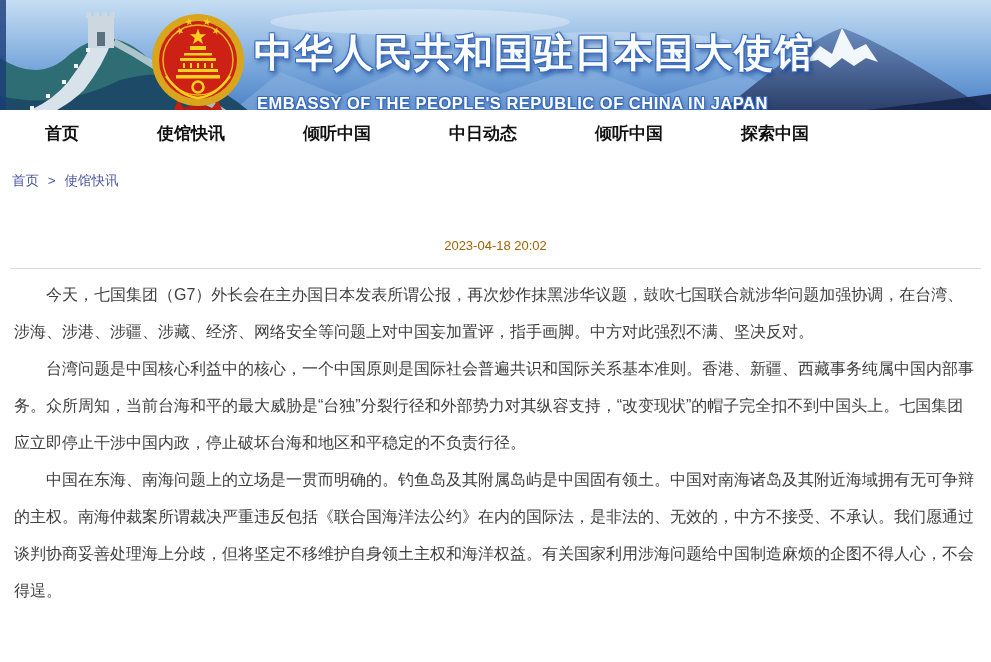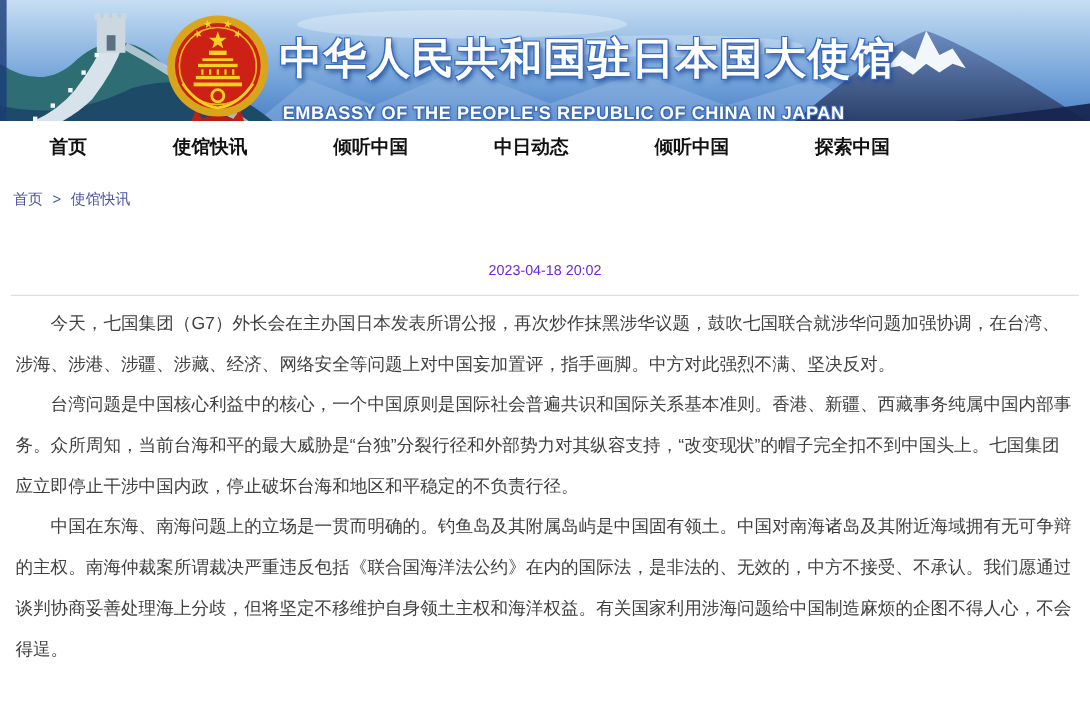--- a/index.html
+++ b/index.html
@@ -51,21 +51,21 @@
   .breadcrumb { padding: 16px 0 0 12px; font-size: 13.5px; color: #4a55a2; }
   .breadcrumb a { color: #4a55a2; text-decoration: none; cursor: pointer; }
   .breadcrumb .bc-sep { margin: 0 5px; }
 
   
   .article-head { margin-top: 48px; }
   .article-title {
     text-align: center; font-size: 19px; font-weight: bold; color: #262626;
     letter-spacing: .5px;
   }
-  .article-date { text-align: center; font-size: 13px; color: #6d28d9; margin-top: 3px; }
+  .article-date { text-align: center; font-size: 13px; color: #a16207; margin-top: 3px; }
   .article-rule { border: none; border-top: 1px solid #dcdcdc; margin: 15px 10px 0 10px; }
   .article-body { padding: 7px 14px 0 14px; }
   .article-body p {
     font-size: 16px; color: #404040; line-height: 37px;
     text-indent: 2em; margin: 0;
   }
 </style>
 </head>
 <body>
 

